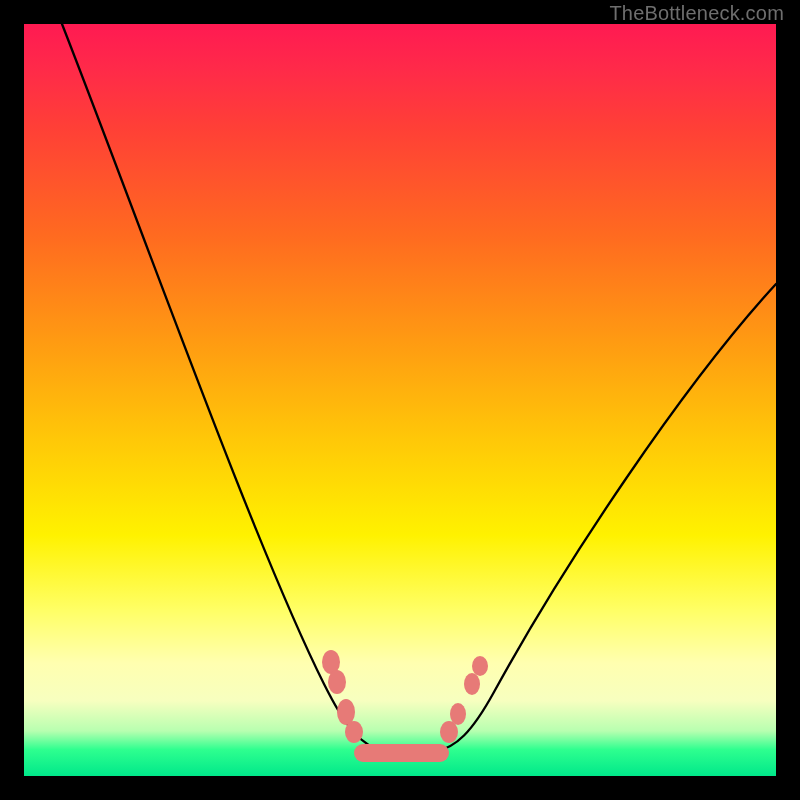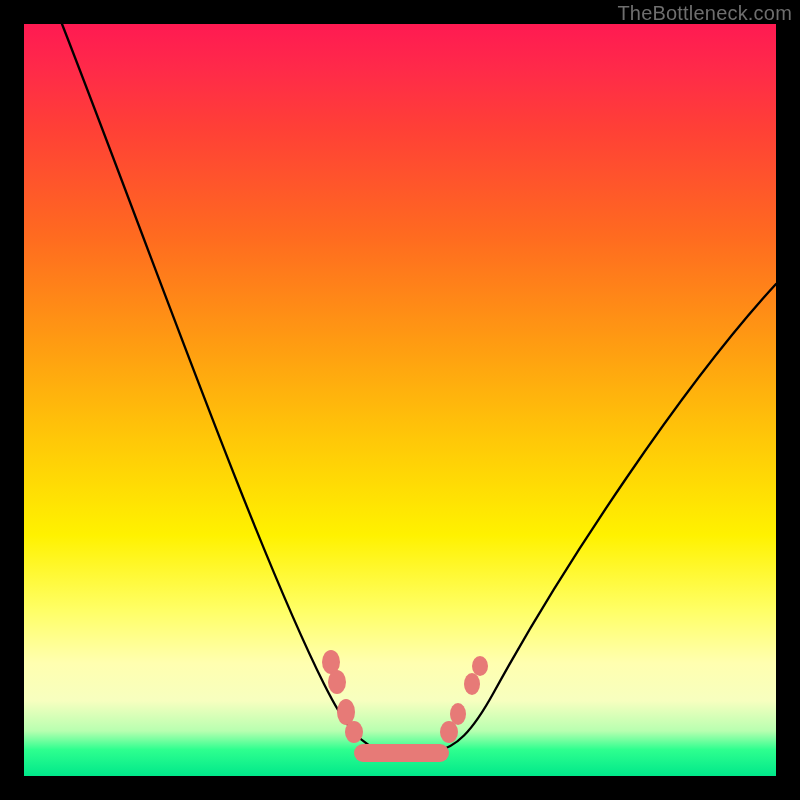--- a/index.html
+++ b/index.html
@@ -37,21 +37,21 @@
       #ffffb0 85%,
       #f7ffbf 90%,
       #b8ffb0 94%,
       #2eff8f 96.5%,
       #00e88a 100%
     );
   }
   .watermark {
     position: absolute;
     top: 2px;
-    right: 8px;
+    right: 16px;
     color: #6e6e6e;
     font-size: 20px;
     font-weight: 500;
     letter-spacing: 0.2px;
     user-select: none;
   }
   svg.curve {
     position: absolute;
     top: 0; left: 0;
     width: 752px;

